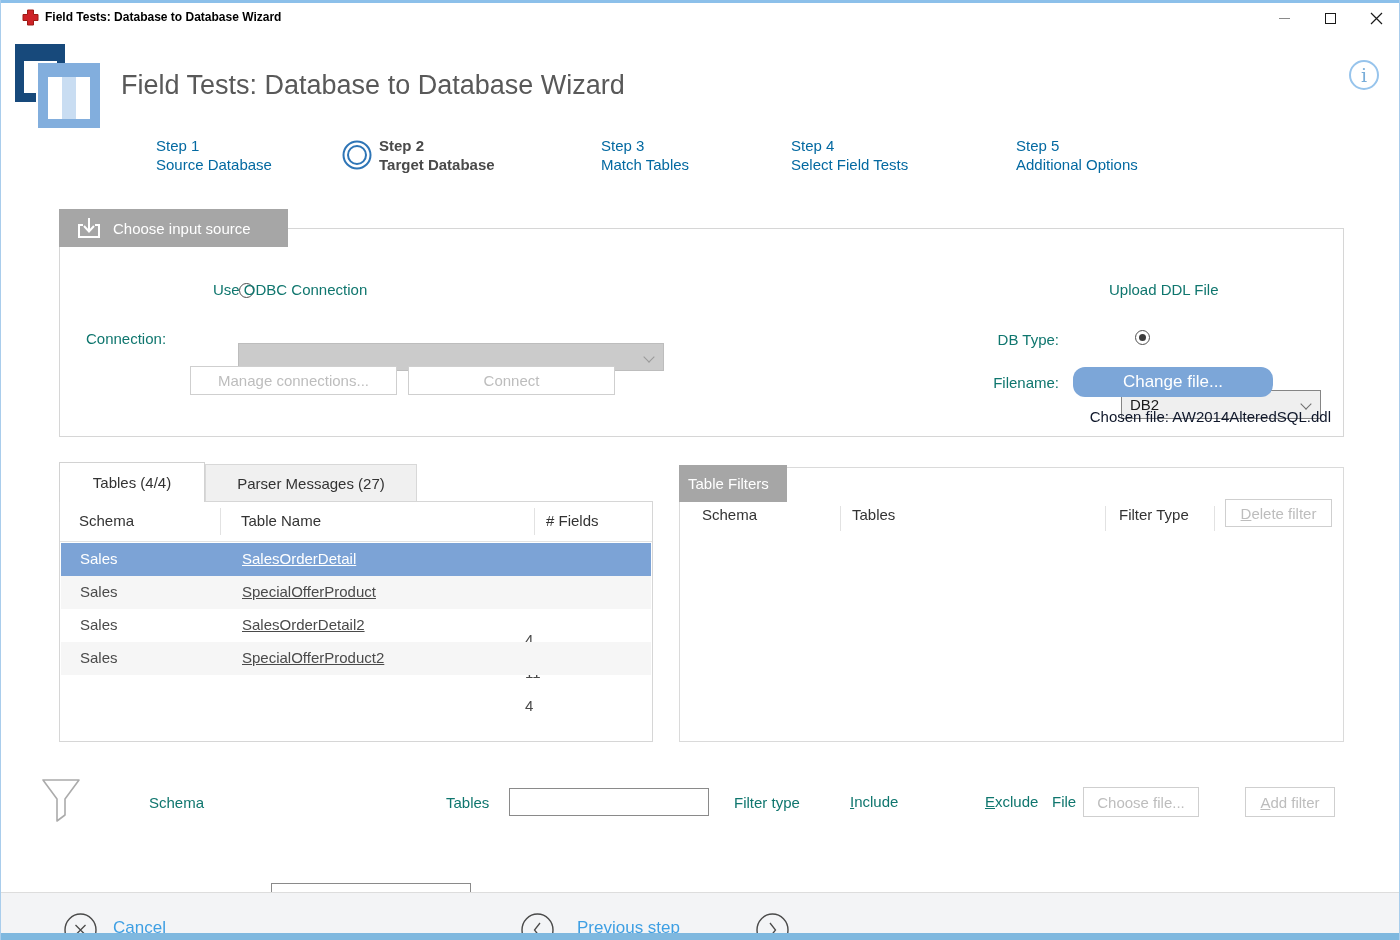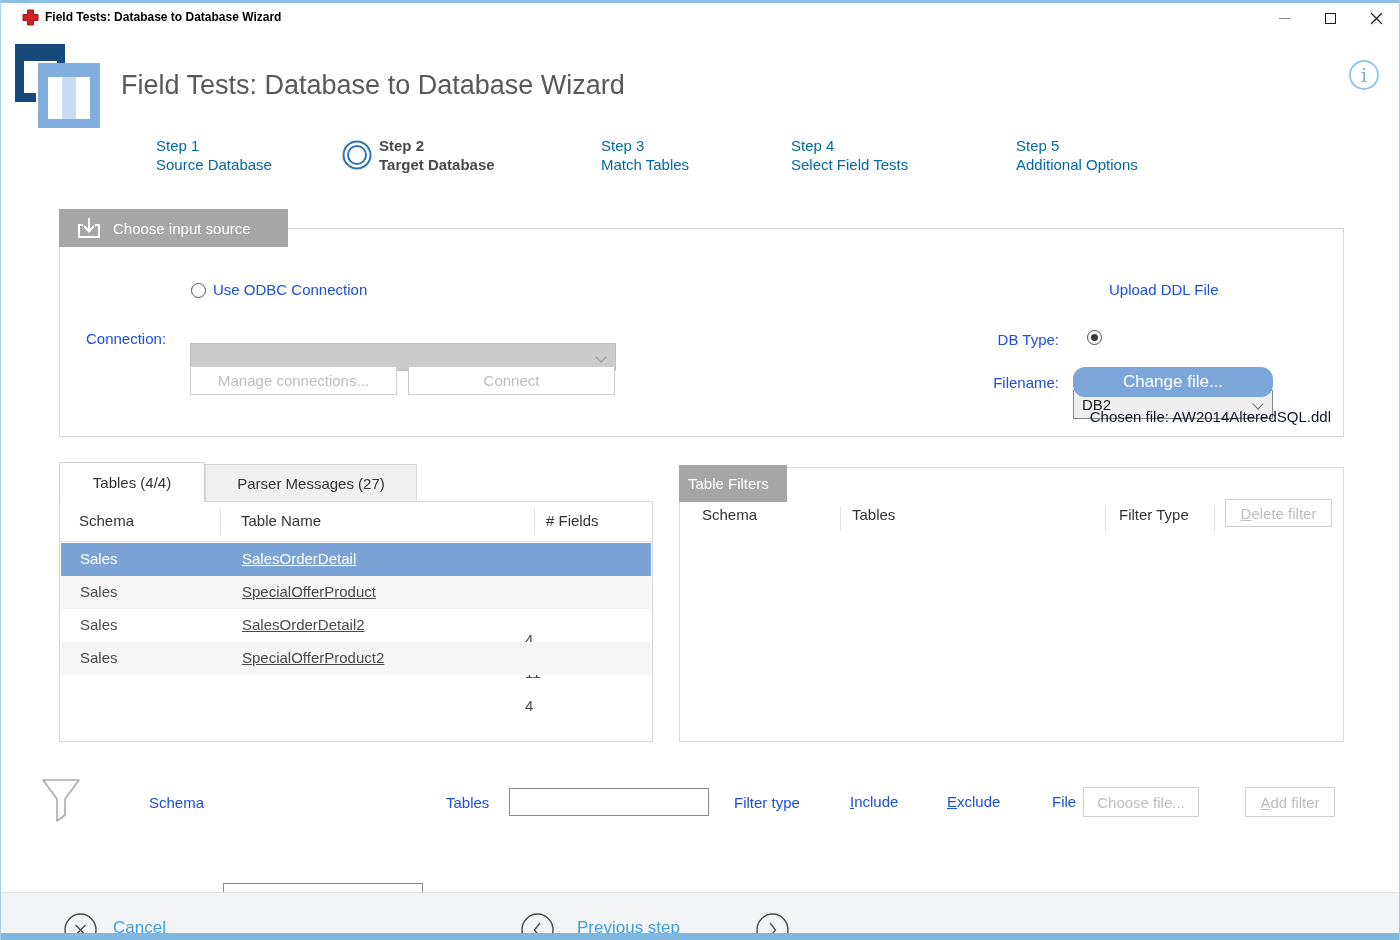--- a/index.html
+++ b/index.html
@@ -1,20 +1,20 @@
 <!DOCTYPE html>
 <html><head>
 <meta charset="utf-8">
 <style>
   * { margin:0; padding:0; box-sizing:border-box; }
   body { background:#e8e8e8; font-family:"Liberation Sans", sans-serif; }
   .app {
     position:relative; width:1400px; height:940px; background:#fff;
     border-left:1px solid #a9cdec; border-right:1px solid #a9cdec;
-    overflow:hidden; font-family:"Liberation Sans", sans-serif;
+    overflow:hidden; font-family:"Liberation Sans", sans-serif;padding-left:48px;
   }
   .abs { position:absolute; }
   .top-border { top:0; left:0; width:100%; height:3px; background:#8cc0ea; }
   
   .titlebar { top:3px; left:0; width:100%; height:30px; background:#fff; }
   .titlebar-text { position:absolute; left:44px; top:7px; font-size:12px; font-weight:700; color:#000; }
   .app-icon { position:absolute; left:21px; top:6px; }
   .win-controls { position:absolute; right:0; top:0; height:30px; display:flex; }
   .win-btn { width:46px; height:30px; display:flex; align-items:center; justify-content:center; }
   .min-glyph { width:11px; height:1px; background:#8a8a8a; }
@@ -24,21 +24,21 @@
   .info-circle { width:30px; height:30px; border-radius:50%; border:2px solid #97c4ec;
     color:#79add9; font-size:19px; font-family:"DejaVu Serif", serif;
     display:flex; align-items:center; justify-content:center; }
   
   .step { font-size:15px; line-height:19px; color:#0369a1; }
   .step .n { display:block; }
   .step.active { color:#4a4a4a; font-weight:700; }
   
   .panel { border:1px solid #d6d6d6; background:#fff; }
   .gray-header { background:#a6a6a6; color:#fff; font-size:15px; display:flex; align-items:center; }
-  .label { font-size:15px; color:#1d4ed8; }
+  .label { font-size:15px; color:#0f766e; }
   .radio { width:15px; height:15px; border:1px solid #4f4f4f; border-radius:50%; background:#fff; position:relative; display:inline-block; }
   .radio.selected::after { content:""; position:absolute; left:3px; top:3px; width:7px; height:7px; border-radius:50%; background:#3c3c3c; }
   .combo { border:1px solid #858585; background:#efefef; font-size:15px; color:#1a1a1a; display:flex; align-items:center; padding:0 8px; position:relative; }
   .combo.disabled { background:#cbcbcb; border-color:#bdbdbd; }
   .combo.white { background:#fff; border-color:#8a8a8a; }
   .chev { position:absolute; right:10px; top:9px; width:8px; height:8px;
     border-right:1.5px solid #6e6e6e; border-bottom:1.5px solid #6e6e6e; transform:rotate(45deg); }
   .combo.disabled .chev { border-color:#9a9a9a; }
   .btn-disabled { border:1px solid #cfcfcf; background:#fff; color:#bdbdbd; font-size:15px;
     display:flex; align-items:center; justify-content:center; }
@@ -218,21 +218,21 @@
   <div class="abs combo white" style="left:222px; top:788px; width:200px; height:28px;">
     <span>*</span>
     <span class="chev"></span>
   </div>
   <span class="abs label" style="left:445px; top:794px;">Tables</span>
   <input class="abs input-box" style="left: 508px; top: 788px; width: 200px; height: 28px;" value="">
   <span class="abs label" style="left:733px; top:794px;">Filter type</span>
   <span class="abs radio selected" style="left:828px; top:795px;"></span>
   <span class="abs label" style="left:849px; top:793px;"><u>I</u>nclude</span>
   <span class="abs radio" style="left:925px; top:795px;"></span>
-  <span class="abs label" style="left:946px; top:793px;"><u>E</u>xclude</span>
+  <span class="abs label" style="left:984px; top:793px;"><u>E</u>xclude</span>
   <span class="abs radio" style="left:1030px; top:795px;"></span>
   <span class="abs label" style="left:1051px; top:793px;">File</span>
   <div class="abs btn-disabled" style="left:1082px; top:787px; width:116px; height:30px;">Choose file...</div>
   <div class="abs btn-disabled" style="left:1244px; top:787px; width:90px; height:30px;"><u>A</u>dd filter</div>
 
   
   <div class="abs footer">
     <svg class="abs" style="left:63px; top:20px;" width="33" height="34" viewBox="0 0 33 34">
       <ellipse cx="16.5" cy="17" rx="15.5" ry="16" fill="none" stroke="#4a4a4a" stroke-width="1.4"></ellipse>
       <path d="M11.5 12 L21.5 22 M21.5 12 L11.5 22" stroke="#4a4a4a" stroke-width="1.3" fill="none"></path>

